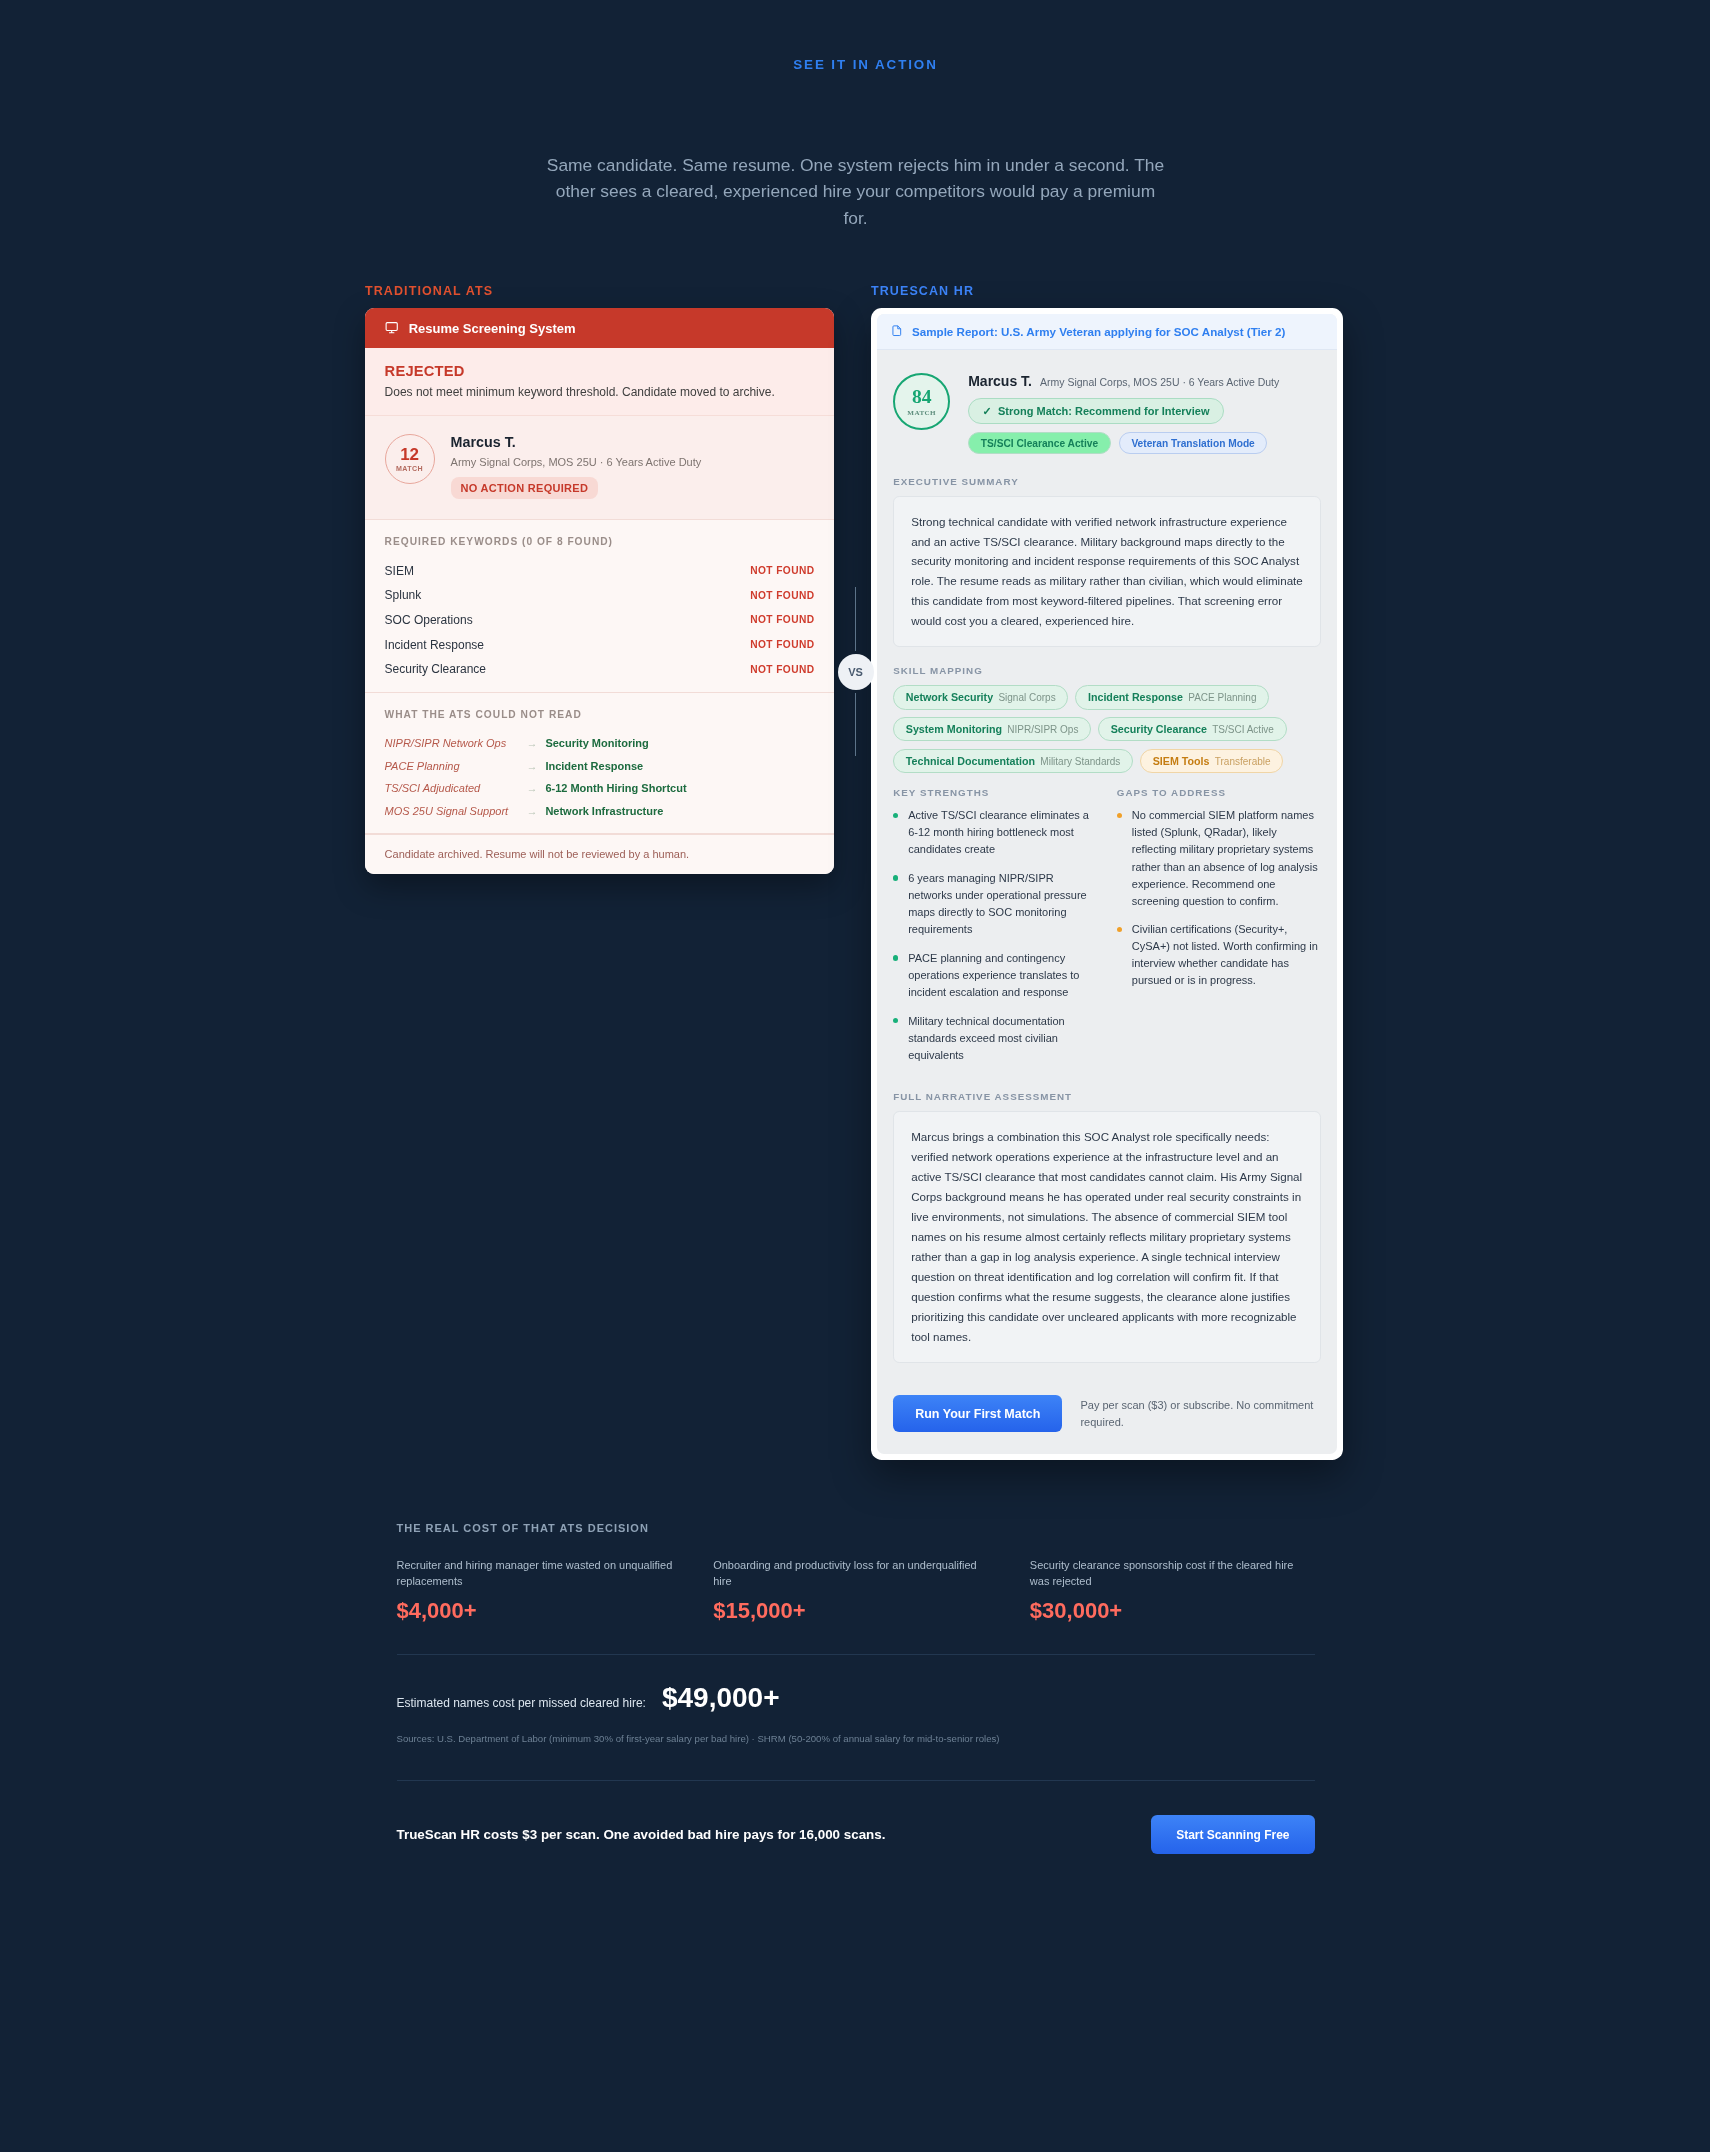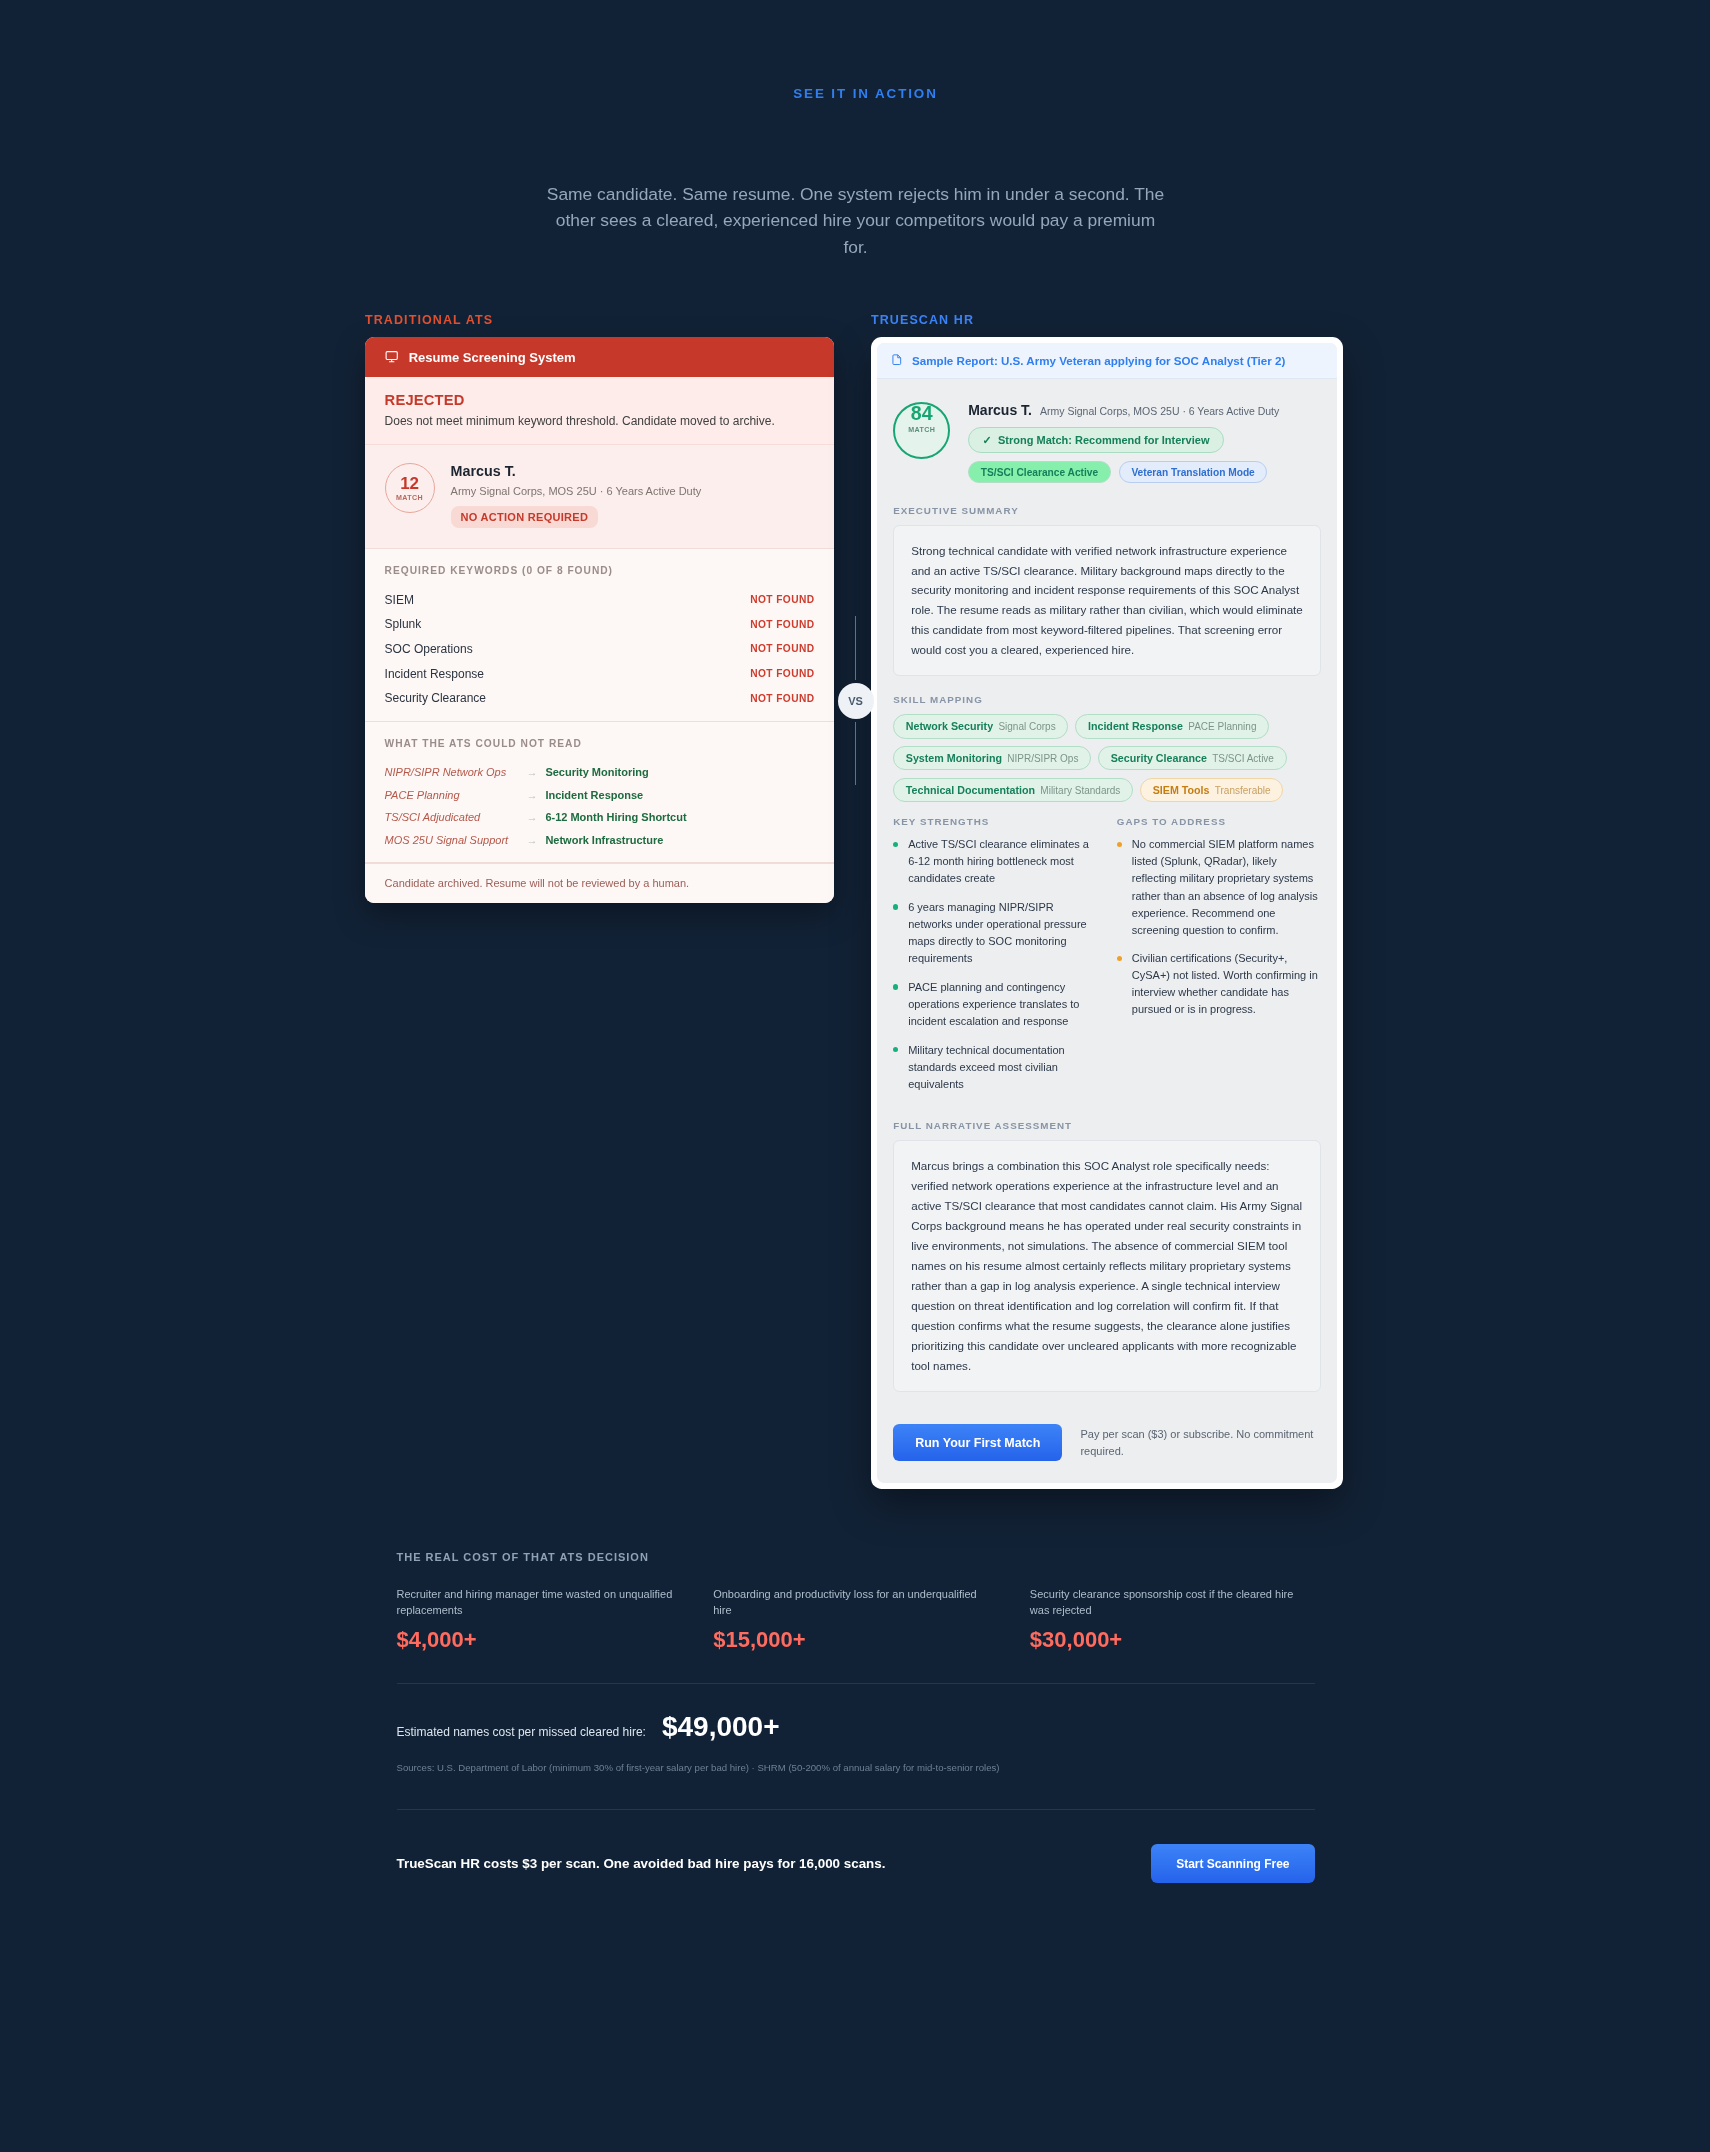--- a/index.html
+++ b/index.html
@@ -13,21 +13,21 @@
 
   .page { width: 1711px; margin: 0 auto; position: relative; }
 
   
   .eyebrow {
     text-align: center;
     color: #2f7ff0;
     font-size: 13.4px;
     font-weight: bold;
     letter-spacing: 1.9px;
-    padding-top: 86px;
+    padding-top: 57px;
     margin-left: 20px;
   }
   .deck {
     margin: 80px auto 0;
     width: 624px;
     text-align: center;
     color: #94a7bb;
     font-size: 17.4px;
     line-height: 1.52;
     font-weight: 400;
@@ -175,22 +175,22 @@
     padding: 9.8px 14.3px;
     display: flex; align-items: center; gap: 9px;
     color: #2f7ff0; font-size: 11.6px; font-weight: bold;
   }
   .ts-body { padding: 16px 16px 0; }
 
   .ts-head { display: flex; gap: 18px; align-items: flex-start; padding: 7.1px 0 18px; }
   .ring84 {
     width: 57px; height: 57px; flex: none; border-radius: 50%;
     border: 2.7px solid #17a673;
-    display: flex; flex-direction: column; align-items: center; justify-content: flex-start;
-    background: #e4f4ec; line-height: 1;
+    display: flex; flex-direction: column; align-items: center; justify-content: center;
+    background: #e4f4ec; line-height: 1; font-family: Liberation Serif, serif;
   }
   .ring84 .num { color: #17a673; font-size: 19.6px; font-weight: bold; }
   .ring84 .lbl { color: #5d8d7c; font-size: 7.1px; font-weight: bold; letter-spacing: 0.4px; margin-top: 2.7px; }
   .ts-name-row { display: flex; align-items: baseline; gap: 8px; }
   .ts-name { color: #1b2430; font-size: 14px; font-weight: bold; }
   .ts-meta { color: #5a6572; font-size: 10.5px; }
   .ts-badge-strong {
     display: inline-flex; align-items: center; gap: 6.2px;
     margin-top: 9px;
     background: #d9f0e3; color: #15805a;

